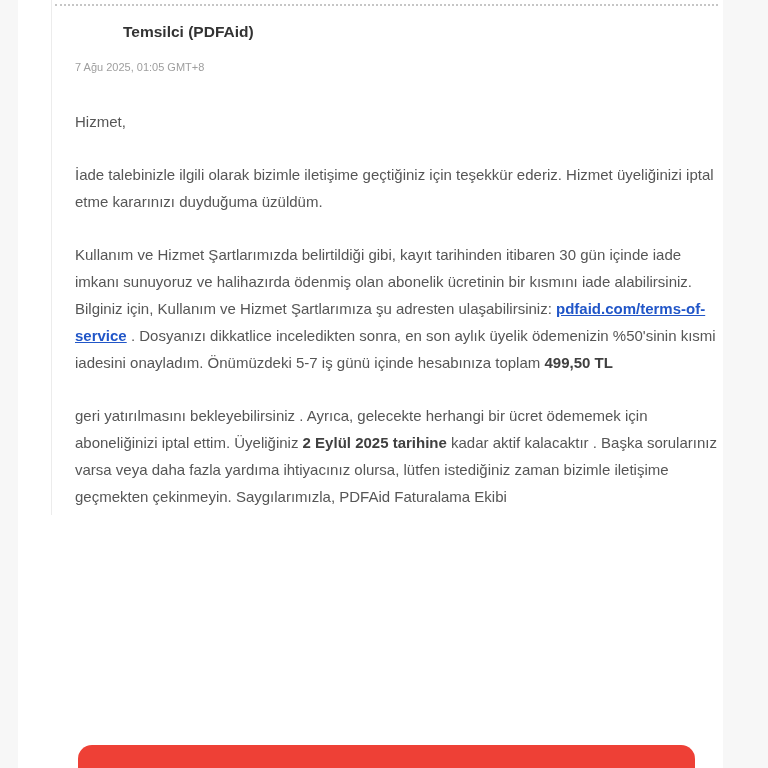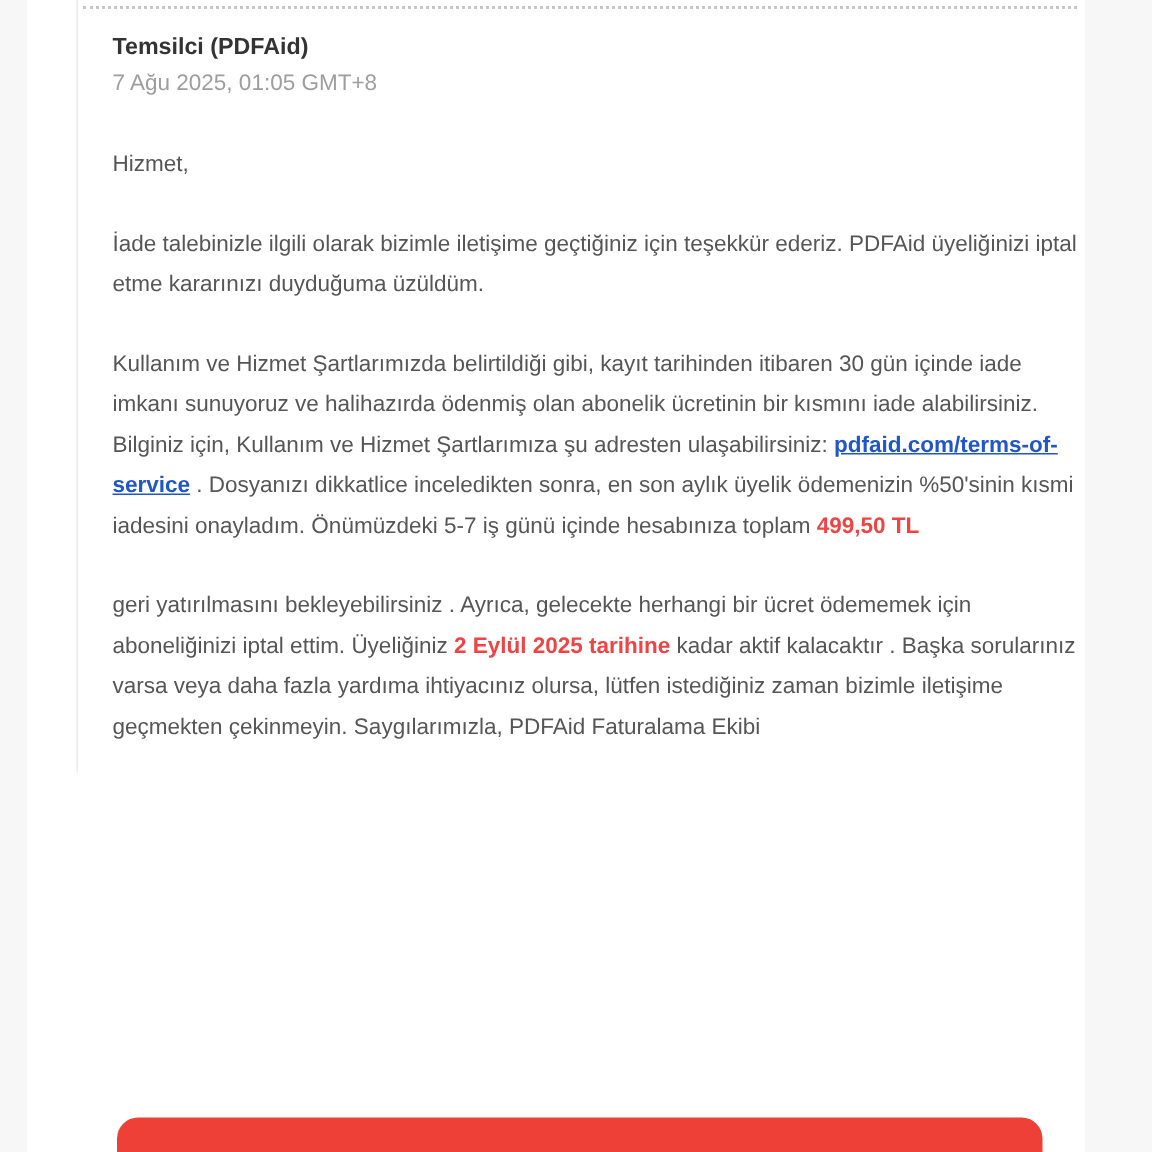--- a/index.html
+++ b/index.html
@@ -47,31 +47,32 @@
     font-size: 15px;
     line-height: 27px;
     color: #565656;
   }
   .sender {
     margin-top: 22px;
     font-size: 15.5px;
     line-height: 19px;
     font-weight: bold;
     color: #333333;
+    margin-left: 48px;
   }
   .date {
-    margin-top: 6px;
-    font-size: 15px;
+    margin-top: 18px;
+    font-size: 11px;
     line-height: 17px;
     color: #9e9e9e;
   }
   .greeting { margin-top: 32px; }
   .para { margin-top: 26px; }
   .seg-normal { color: #565656; }
-  .seg-bold { font-weight: bold; color: #ef4444; }
+  .seg-bold { font-weight: bold; color: #404040; }
   a.seg-link {
     font-weight: bold;
     text-decoration: underline;
     cursor: pointer;
   }
   .primary-button {
     position: absolute;
     left: 60px;
     top: 745px;
     width: 617px;
@@ -94,21 +95,21 @@
     <div class="quote-bar"></div>
 
     <div class="content">
 
       <div class="sender">Temsilci (PDFAid)</div>
 
       <div class="date">7 Ağu 2025, 01:05 GMT+8</div>
 
       <div class="greeting">Hizmet,</div>
 
-      <div class="para">İade talebinizle ilgili olarak bizimle iletişime geçtiğiniz için teşekkür ederiz. PDFAid üyeliğinizi iptal etme kararınızı duyduğuma üzüldüm.</div>
+      <div class="para">İade talebinizle ilgili olarak bizimle iletişime geçtiğiniz için teşekkür ederiz. Hizmet üyeliğinizi iptal etme kararınızı duyduğuma üzüldüm.</div>
 
       <div class="para"><span class="seg-normal">Kullanım ve Hizmet Şartlarımızda belirtildiği gibi, kayıt tarihinden itibaren 30 gün içinde iade imkanı sunuyoruz ve halihazırda ödenmiş olan abonelik ücretinin bir kısmını iade alabilirsiniz. Bilginiz için, Kullanım ve Hizmet Şartlarımıza şu adresten ulaşabilirsiniz: </span><a class="seg-link" style="color: rgb(33, 86, 200);">pdfaid.com/terms-of-service</a><span class="seg-normal"> .  Dosyanızı dikkatlice inceledikten sonra, en son aylık üyelik ödemenizin %50'sinin kısmi iadesini onayladım. Önümüzdeki 5-7 iş günü içinde hesabınıza toplam </span><span class="seg-bold">499,50 TL</span></div>
 
       <div class="para"><span class="seg-normal">geri yatırılmasını bekleyebilirsiniz . Ayrıca, gelecekte herhangi bir ücret ödememek için aboneliğinizi iptal ettim. Üyeliğiniz </span><span class="seg-bold">2 Eylül 2025 tarihine</span><span class="seg-normal"> kadar aktif kalacaktır . Başka sorularınız varsa veya daha fazla yardıma ihtiyacınız olursa, lütfen istediğiniz zaman bizimle iletişime geçmekten çekinmeyin.  Saygılarımızla, PDFAid Faturalama Ekibi</span></div>
 
     </div>
 
     <button class="primary-button"></button>
 
   </div>

